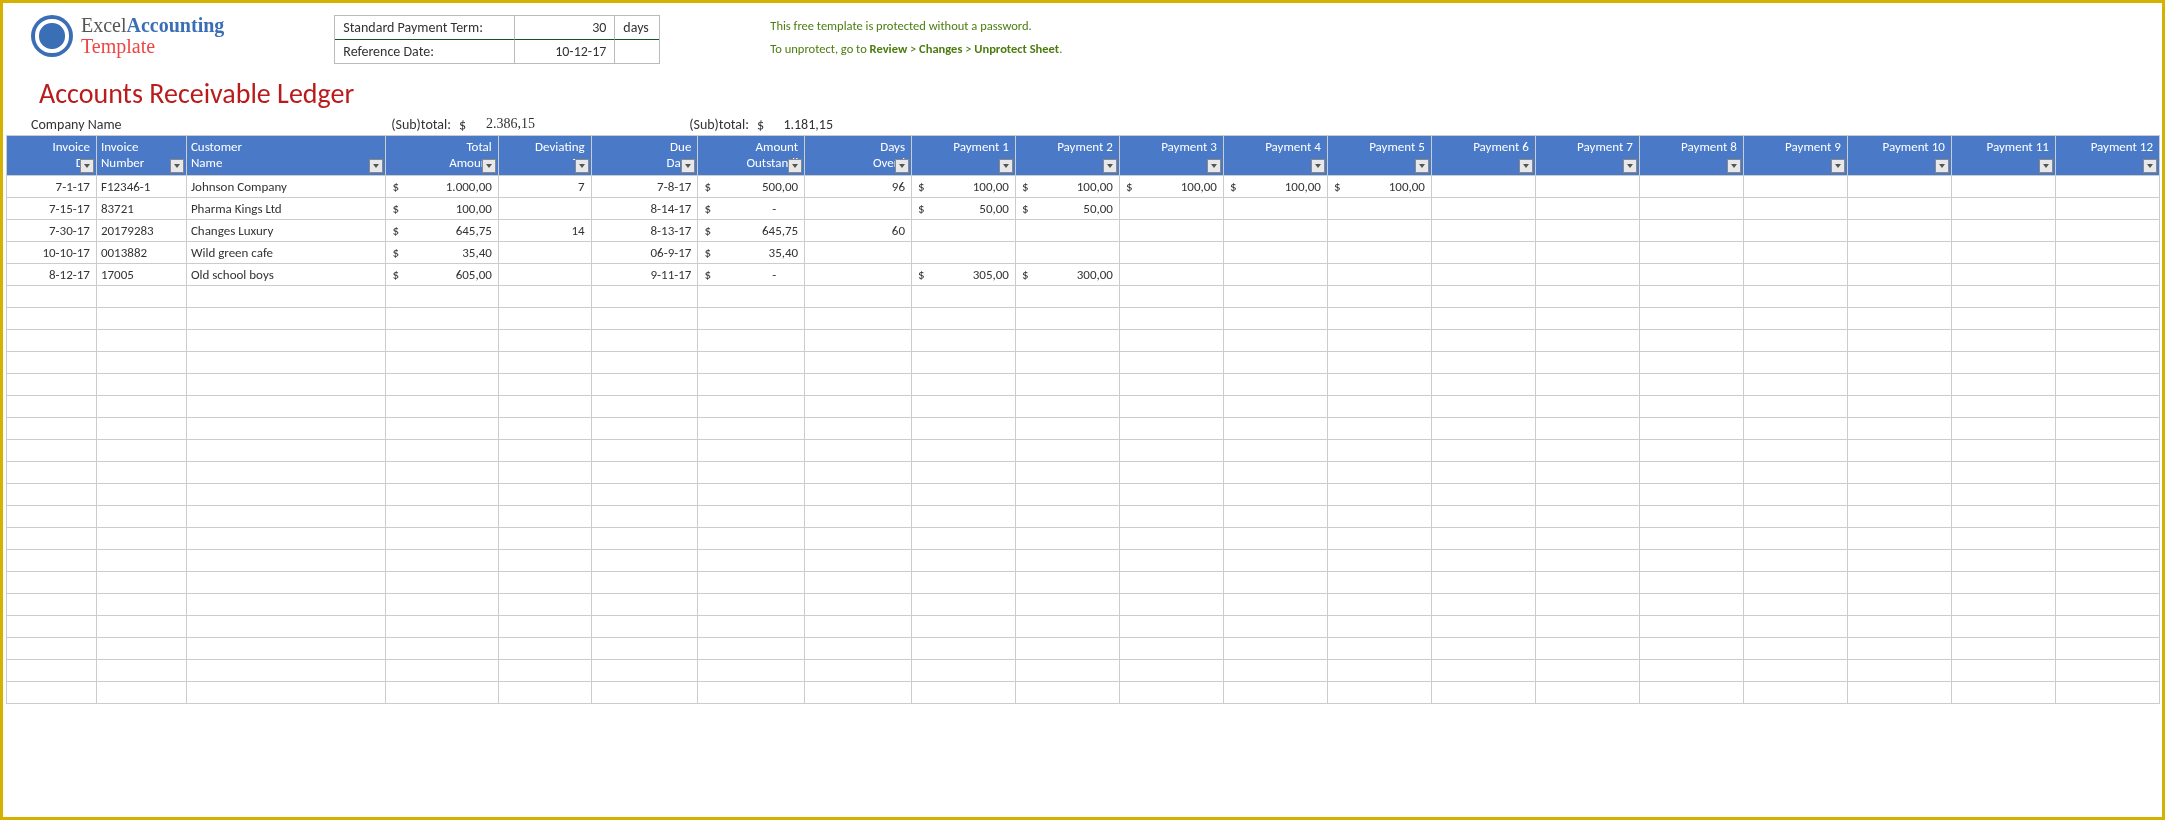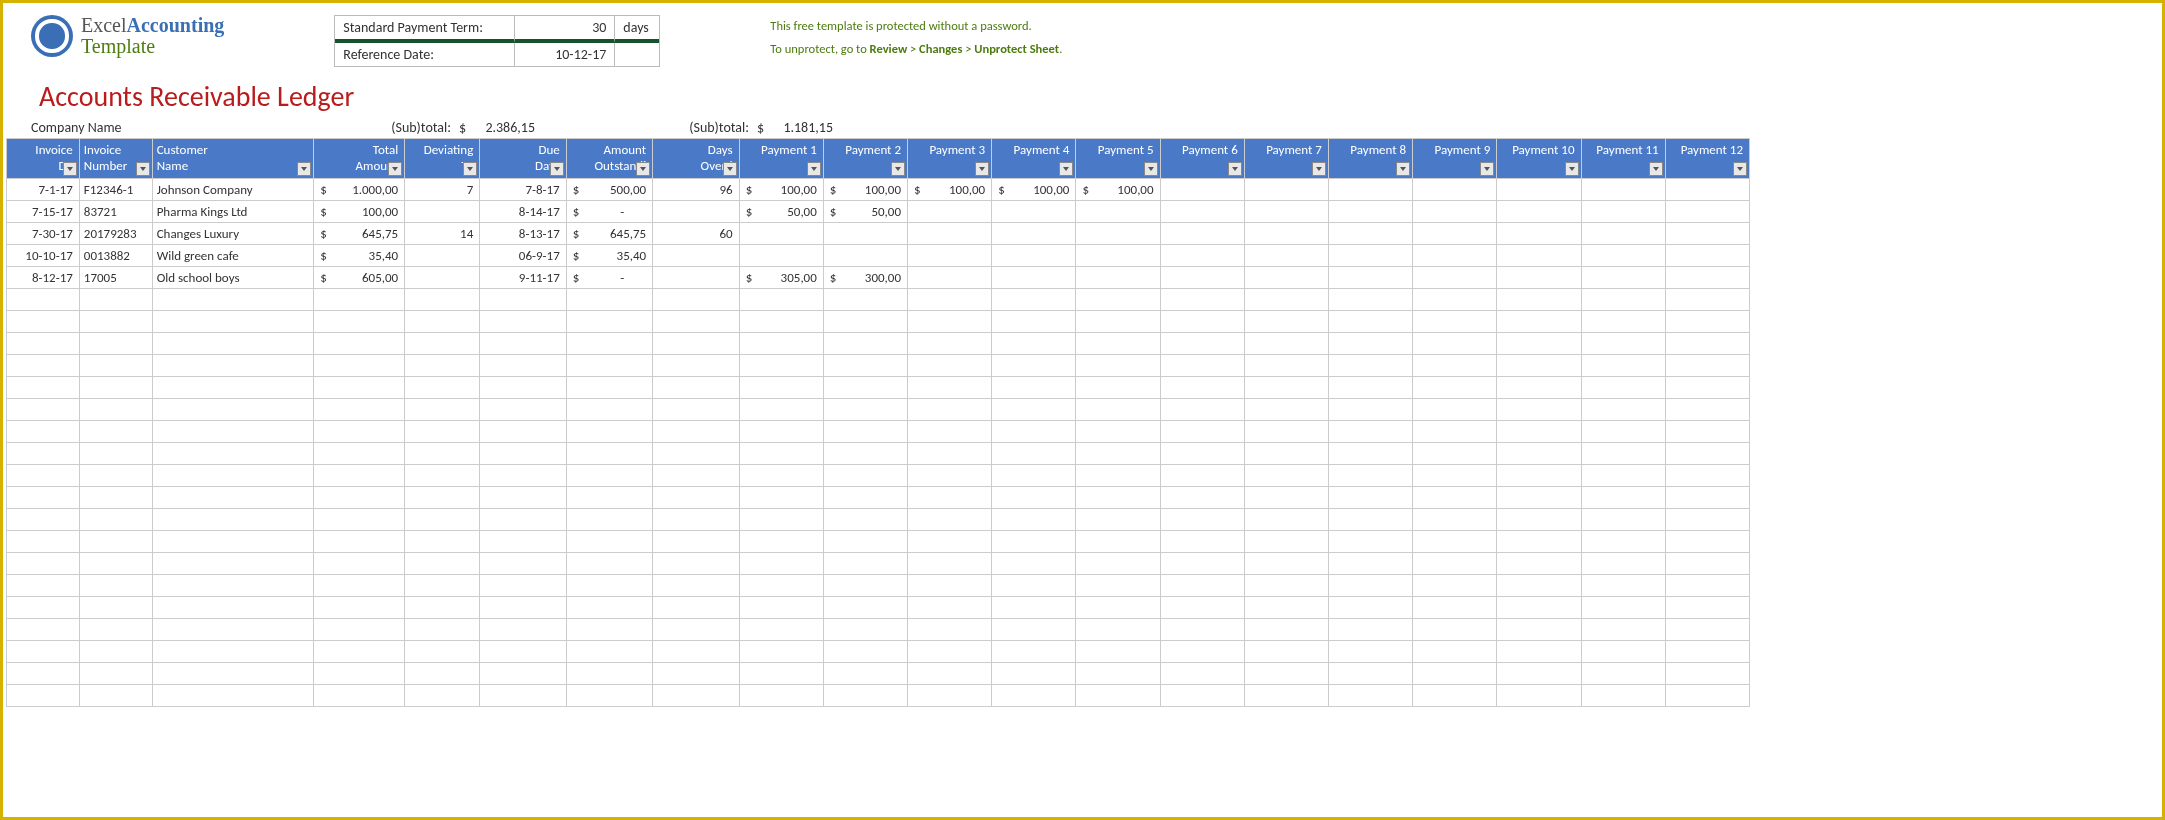--- a/index.html
+++ b/index.html
@@ -33,28 +33,28 @@
     display:flex;align-items:center;justify-content:center;
     color:#fff;font-weight:700;font-size:22px;
   }
   .logo-icon::before{
     content:""; position:absolute; width:60%; height:60%;
     border:4px solid #fff; border-radius:50%;
   }
   .logo-text { line-height: 1.05; font-size: 20px; font-family: Liberation Serif, serif; }
   .logo-text .l1 { color:#555; font-weight:400; }
   .logo-text .l1 b { color:#3b6fb5; font-weight:600;}
-  .logo-text .l2 { color:#4d7c0f; }
+  .logo-text .l2 { color:#ef4444; }
   .param-box {
     border:1px solid #bbb;
     display:grid;
     grid-template-columns: 180px 100px 44px;
     font-size:14px;
   }
-  .param-box div { padding:3px 8px; border-right:1px solid #bbb; border-bottom:4px solid #14532d; }
+  .param-box div { padding:3px 8px; border-right:1px solid #bbb; border-bottom:1px solid #14532d; }
   .param-box div:nth-child(3n){ border-right:none;}
   .param-box .lbl{ text-align:left;}
   .param-box .val{ text-align:right;}
   .param-box div:nth-last-child(-n+3){border-bottom:none;}
   .notice { font-size:12.5px; line-height:1.8; color:#4d7c0f; }
   .notice b { font-weight:700; }
   .title {
     font-size: 28px;
     font-weight: 300;
     color:#b91c1c;
@@ -70,21 +70,21 @@
   }
   .company-label{ width:86px;}
   .st-wrap{display:flex;}
   .st-label{ text-align:right;}
   .st-cur{ width:18px; padding-left:8px;}
   .st-val{ text-align:right;}
 
   
   .tbl {
     border-collapse: collapse;
-    width: 1744px;
+    width: 2154px;
     table-layout: fixed;
     margin-left:3px;
   }
   .tbl th, .tbl td {
     border: 1px solid #ccc;
     padding: 2px 6px 2px 4px;
     height: 22px;
     font-size: 13px;
     overflow: hidden;
     white-space: nowrap;
@@ -161,21 +161,21 @@
   </div>
 </div>
 
 <div class="title">Accounts Receivable Ledger</div>
 
 <div class="subtotals">
   <div class="company-label" style="width:118px;">Company Name</div>
   <div class="st-wrap" style="margin-left:186px;">
     <div class="st-label" style="width:76px;">(Sub)total:</div>
     <div class="st-cur">$</div>
-    <div class="st-val" style="width:66px;">2.386,15</div>
+    <div class="st-val" style="width:66px;font-family:Liberation Serif, serif;">2.386,15</div>
   </div>
   <div class="st-wrap" style="margin-left:98px;">
     <div class="st-label" style="width:76px;">(Sub)total:</div>
     <div class="st-cur">$</div>
     <div class="st-val" style="width:66px;">1.181,15</div>
   </div>
 </div>
 
 <table class="tbl">
   <colgroup>

